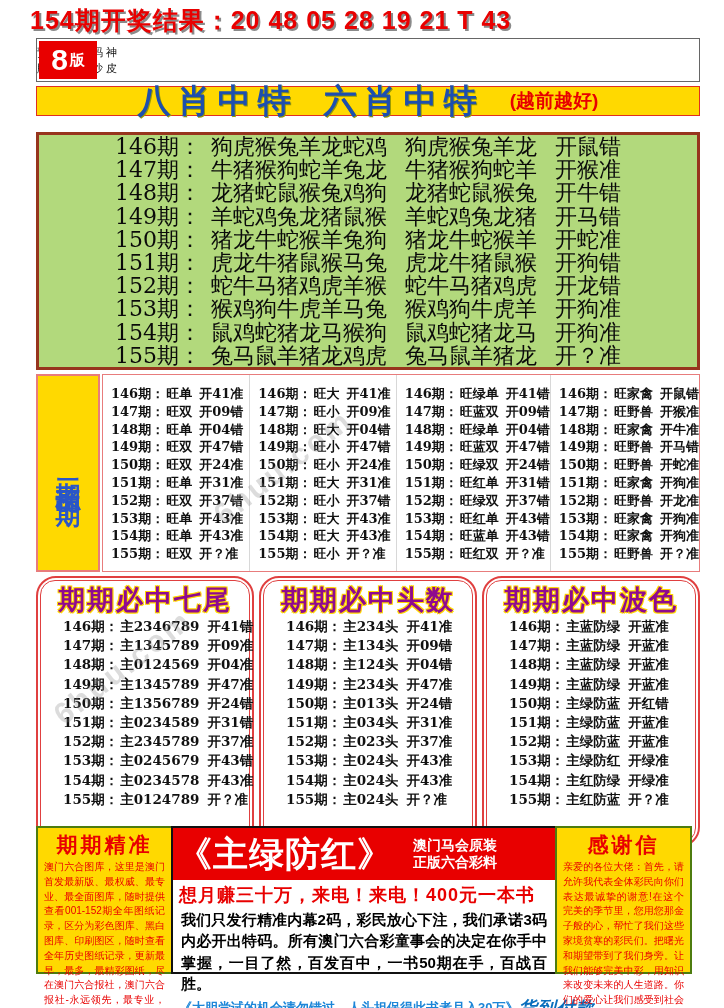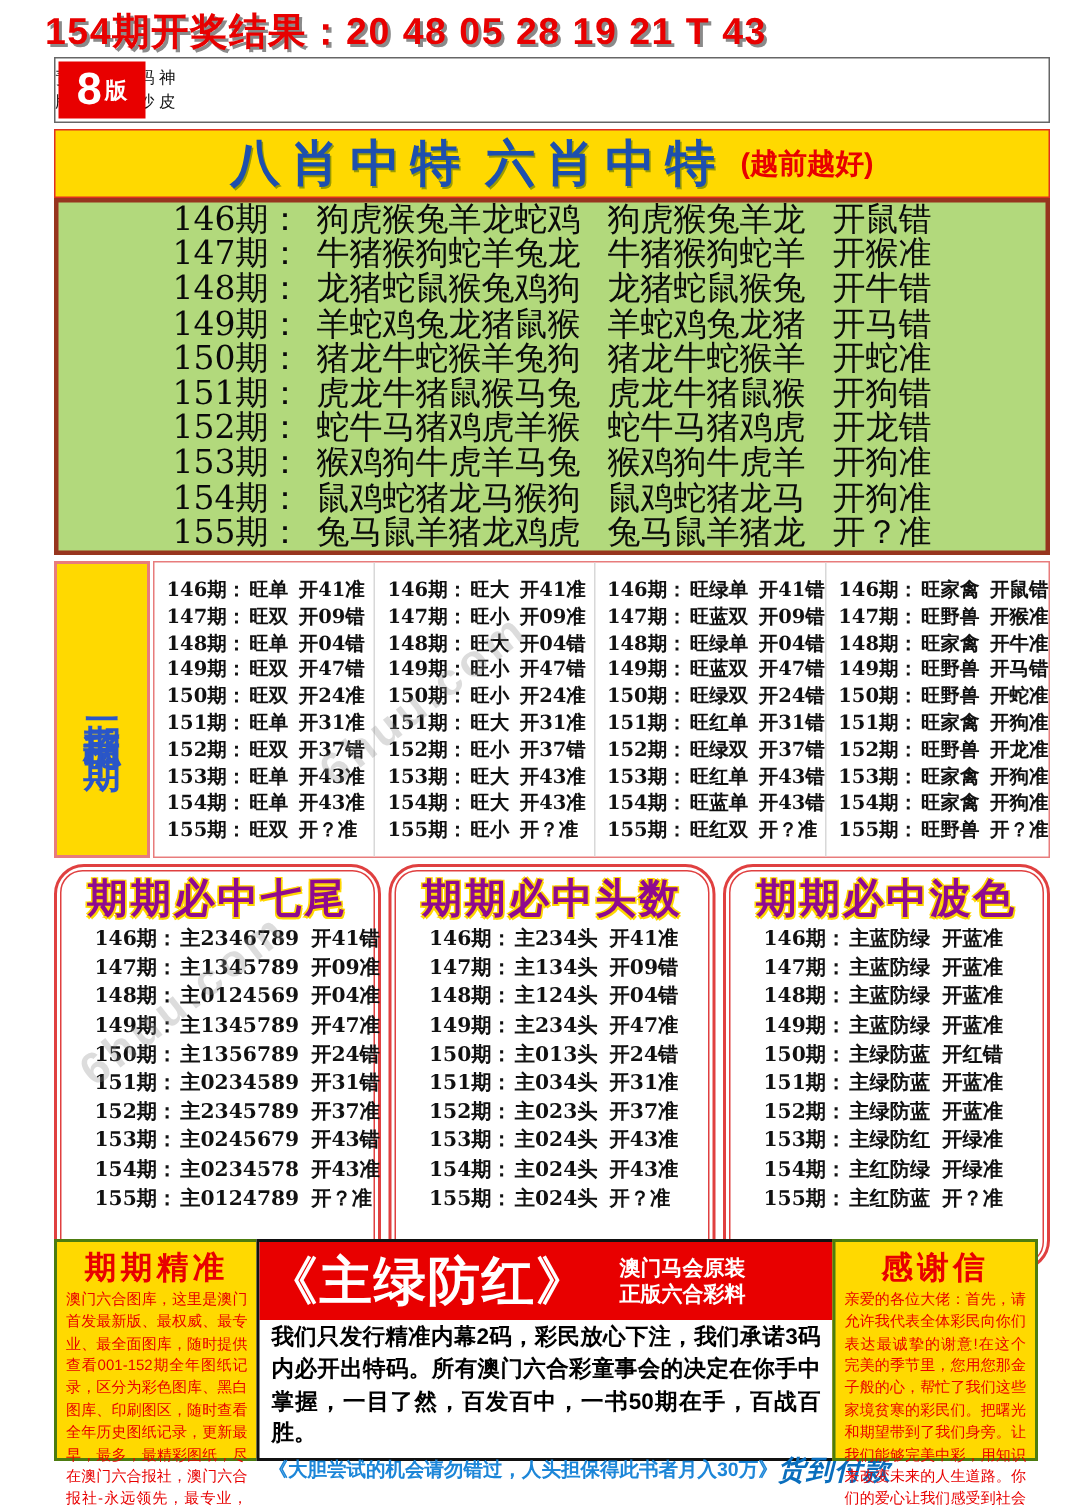--- a/index.html
+++ b/index.html
@@ -15,23 +15,23 @@
         color:#fff;display:flex;align-items:center;justify-content:center;gap:2px;}
   .edition-num{font-size:30px;font-weight:bold;line-height:1;}
   .edition-lab{font-size:15px;font-weight:bold;}
   .main-title{flex:1;text-align:center;font-size:33px;font-weight:bold;letter-spacing:10px;
         font-family:"DejaVu Serif",serif;padding-left:60px;}
   .tc0,.tc3{color:var(--blue-title);}
   .tc1{color:#159a15;}
   .tc2{color:var(--red);}
   .editor-block{font-size:11px;color:#111;line-height:1.5;padding-right:8px;white-space:nowrap;}
   
-  .banner{position:absolute;left:36px;top:86px;width:664px;height:46px;background:var(--yellow);
+  .banner{position:absolute;left:36px;top:86px;width:664px;height:30px;background:var(--yellow);
         border:1px solid #e03020;box-sizing:border-box;display:flex;align-items:center;
-        justify-content:center;gap:10px;}
+        justify-content:center;gap:26px;}
   .banner-big{font-size:33px;font-weight:bold;color:var(--blue-title);letter-spacing:7px;
         text-shadow:1px 1px 0 #9a9a00;font-family:"DejaVu Serif",serif;}
   .banner-note{font-size:19px;font-weight:bold;color:var(--red);}
   
   .green-box{position:absolute;left:36px;top:132px;width:664px;height:238px;
         background:var(--green-bg);border:3px solid var(--green-border);box-sizing:border-box;
         font-family:"DejaVu Serif",serif;}
   .zrow{display:flex;justify-content:center;font-size:22px;line-height:23.2px;color:#0a0a0a;
         white-space:nowrap;}
   .zrow .zi{margin-right:10px;}
@@ -367,20 +367,21 @@
   </div>
 
   <div class="b-center">
     <div class="red-banner">
       <span class="book-title"><span>《</span><span>主绿防红</span><span>》</span></span>
       <span class="origin">
         <div>澳门马会原装</div>
         <div>正版六合彩料</div>
       </span>
     </div>
+    <div class="hotline">想月赚三十万，来电！来电！400元一本书</div>
     <div class="pitch">我们只发行精准内幕2码，彩民放心下注，我们承诺3码内必开出特码。所有澳门六合彩童事会的决定在你手中掌握，一目了然，百发百中，一书50期在手，百战百胜。</div>
     <div class="blue-row">
       <span class="blue-note">《大胆尝试的机会请勿错过，人头担保得此书者月入30万》</span>
       <span class="cod">货到付款</span>
     </div>
   </div>
 
   <div class="b-right">
     <div class="b-title">感谢信</div>
     <div class="b-text">亲爱的各位大佬：首先，请允许我代表全体彩民向你们表达最诚挚的谢意!在这个完美的季节里，您用您那金子般的心，帮忙了我们这些家境贫寒的彩民们。把曙光和期望带到了我们身旁。让我们能够完美中彩，用知识来改变未来的人生道路。你们的爱心让我们感受到社会的温暖，你们的好彩免除了我们贫困的后顾之忧，让我们渴望新生活的心情受感</div>

